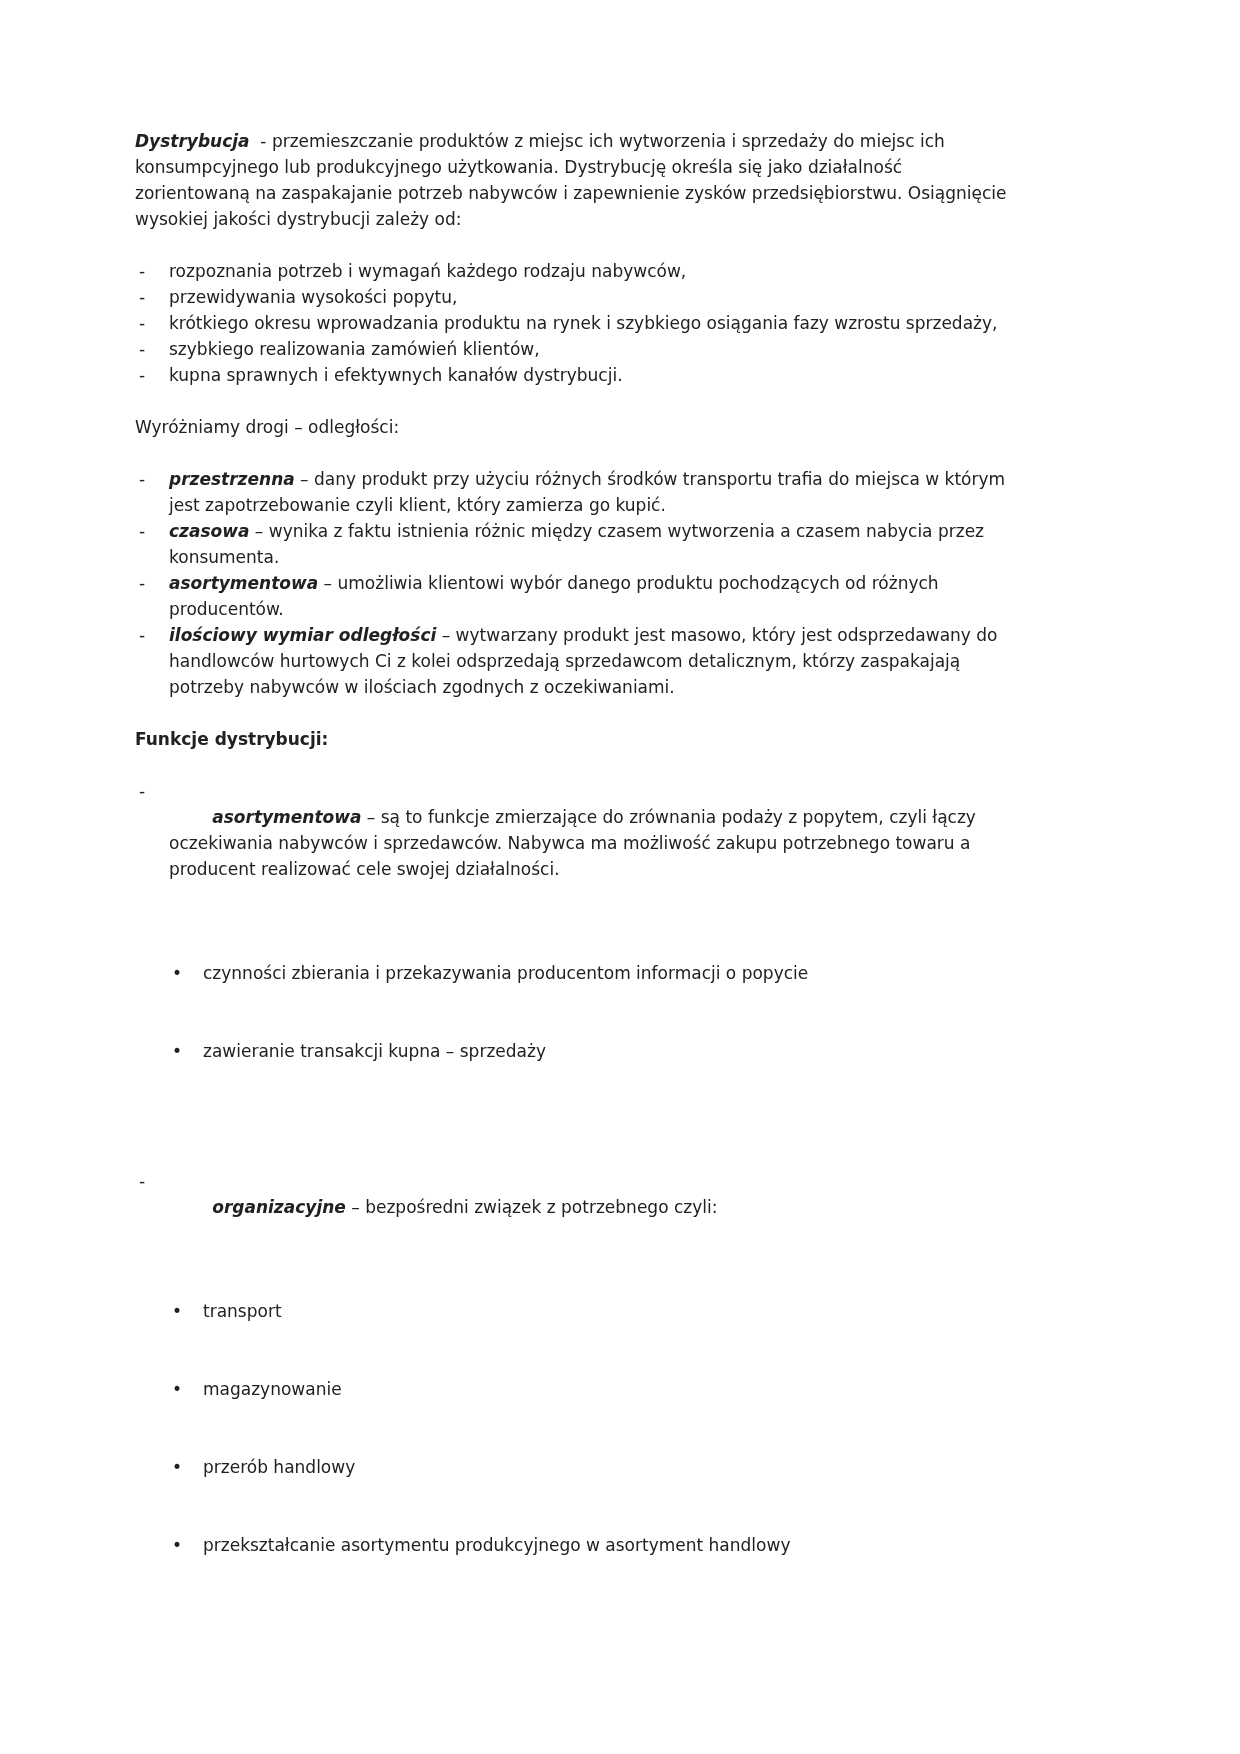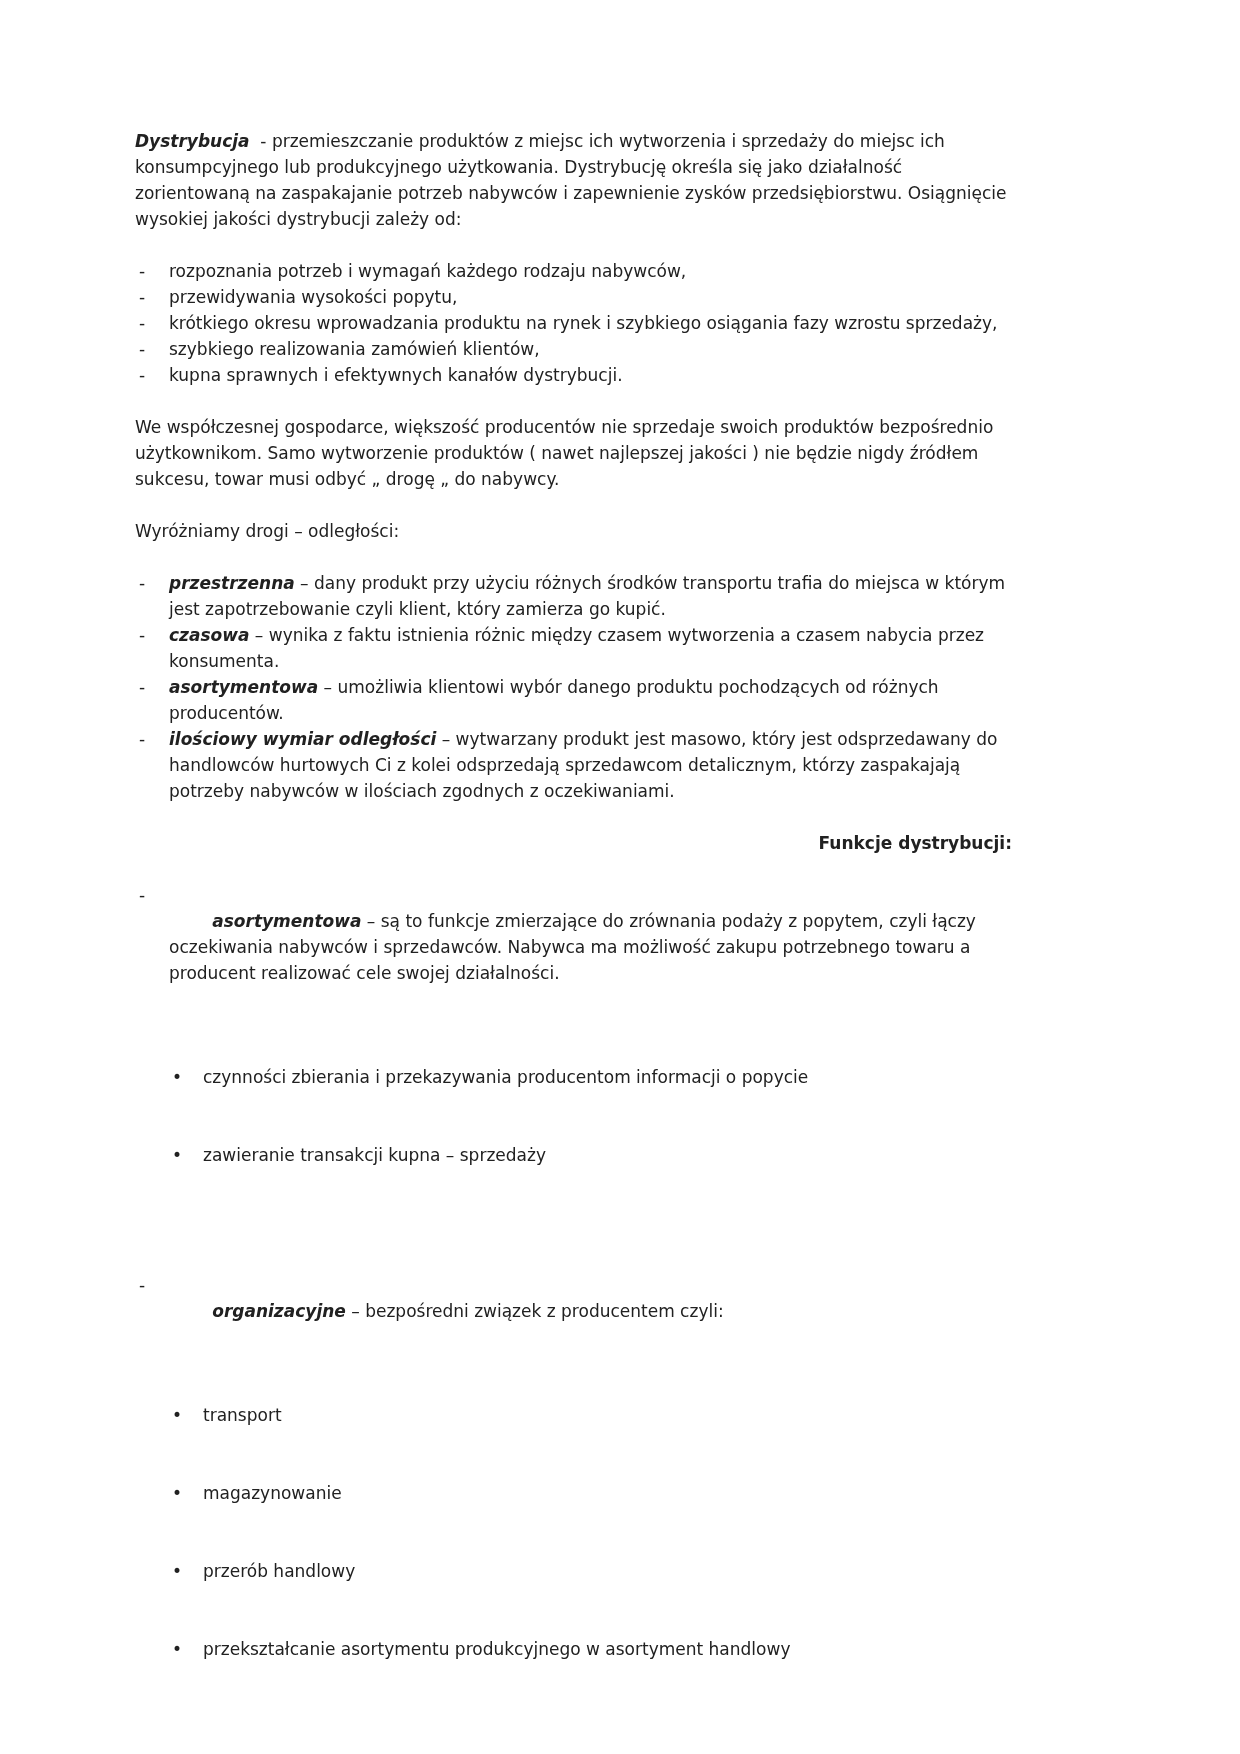--- a/index.html
+++ b/index.html
@@ -14,21 +14,21 @@
     min-height: 1754px;
     background: #ffffff;
     padding: 128px 228px 80px 135px;
     color: #212121;
     font-size: 17px;
     line-height: 26px;
   }
   .para { white-space: pre-wrap; margin: 0 0 26px 0; }
   .gap-big { margin-bottom: 52px; }
   .term { font-weight: bold; font-style: italic; margin-top: 44px; }
-  .heading-bold { font-weight: bold; text-align: right; }
+  .heading-bold { font-weight: bold; }
 
   .blist { list-style: none; margin: 0 0 26px 0; }
   .blist li { display: flex; align-items: flex-start; }
   .marker { flex: 0 0 34px; width: 34px; }
   .dash-list .marker { padding-left: 4px; }
   .item-text { flex: 1 1 auto; white-space: pre-wrap; }
 
   .sub-bullets { list-style: none; margin: 0; }
   .sub-bullets li { display: flex; align-items: flex-start; }
   .sub-bullets .marker { flex: 0 0 34px; width: 34px; padding-left: 3px; }
@@ -56,21 +56,20 @@
     <li>
       <span class="marker">-</span>
       <span class="item-text">szybkiego realizowania zamówień klientów,</span>
     </li>
     <li>
       <span class="marker">-</span>
       <span class="item-text">kupna sprawnych i efektywnych kanałów dystrybucji.</span>
     </li>
   </ul>
 
-  <p class="para">We współczesnej gospodarce, większość producentów nie sprzedaje swoich produktów bezpośrednio użytkownikom. Samo wytworzenie produktów ( nawet najlepszej jakości ) nie będzie nigdy źródłem sukcesu, towar musi odbyć „ drogę „ do nabywcy.</p>
 
   <p class="para">Wyróżniamy drogi – odległości:</p>
 
   <ul class="blist dash-list">
     <li>
       <span class="marker">-</span>
       <span class="item-text"><span class="term">przestrzenna</span><span> – dany produkt przy użyciu różnych środków transportu trafia do miejsca w którym jest zapotrzebowanie czyli klient, który zamierza go kupić.</span></span>
     </li>
     <li>
       <span class="marker">-</span>
@@ -101,21 +100,21 @@
           <li>
             <span class="marker">•</span>
             <span class="item-text">zawieranie transakcji kupna – sprzedaży</span>
           </li>
         </ul>
       </span>
     </li>
     <li>
       <span class="marker">-</span>
       <span class="item-text">
-        <span><span class="term">organizacyjne</span><span> – bezpośredni związek z producentem czyli:</span></span>
+        <span><span class="term">organizacyjne</span><span> – bezpośredni związek z potrzebnego czyli:</span></span>
         <ul class="sub-bullets">
           <li>
             <span class="marker">•</span>
             <span class="item-text">transport</span>
           </li>
           <li>
             <span class="marker">•</span>
             <span class="item-text">magazynowanie</span>
           </li>
           <li>

